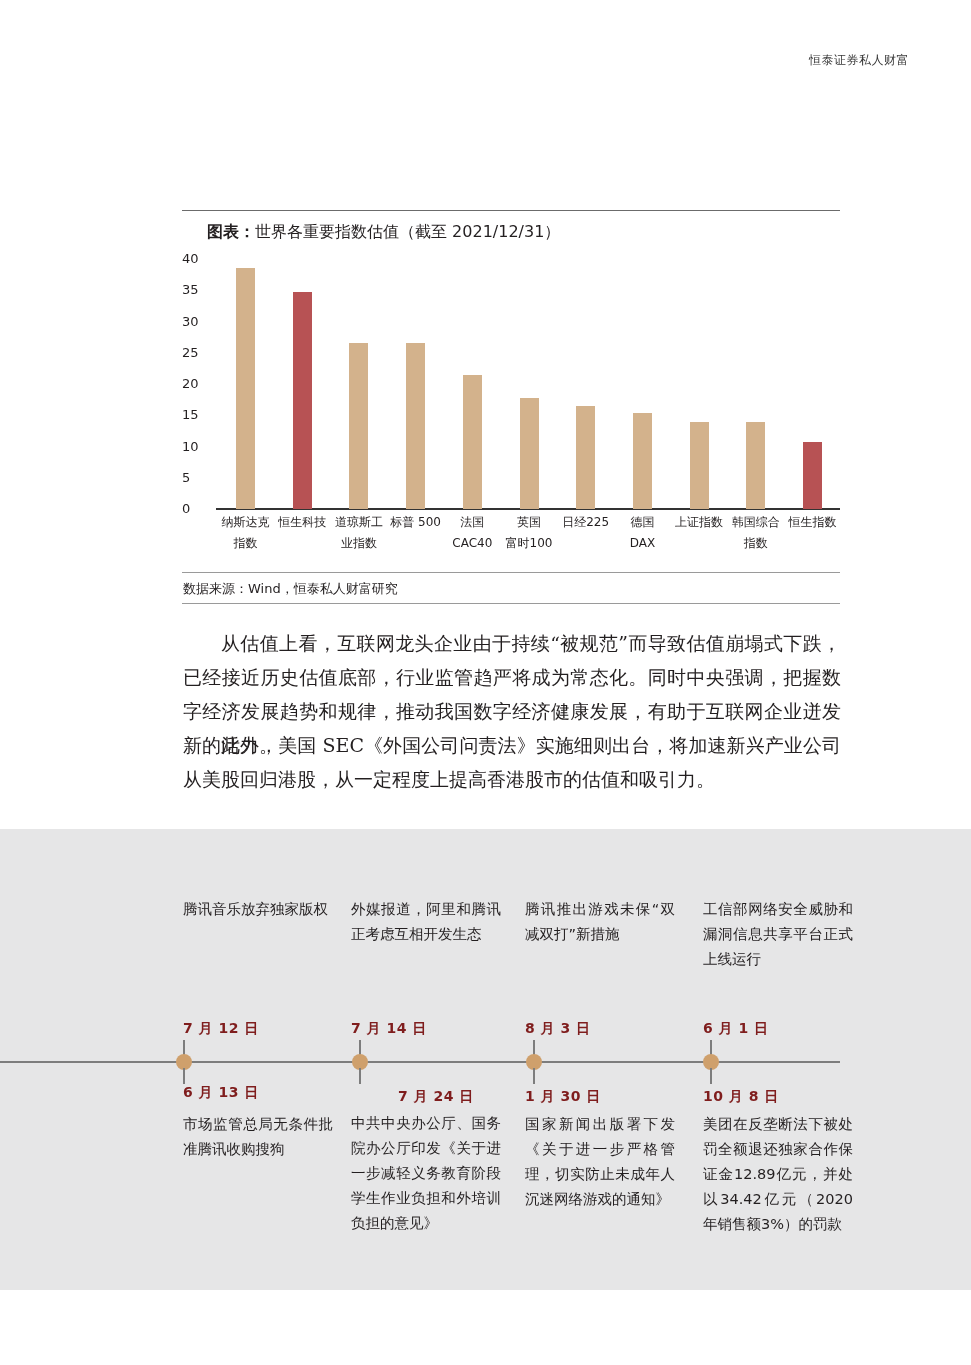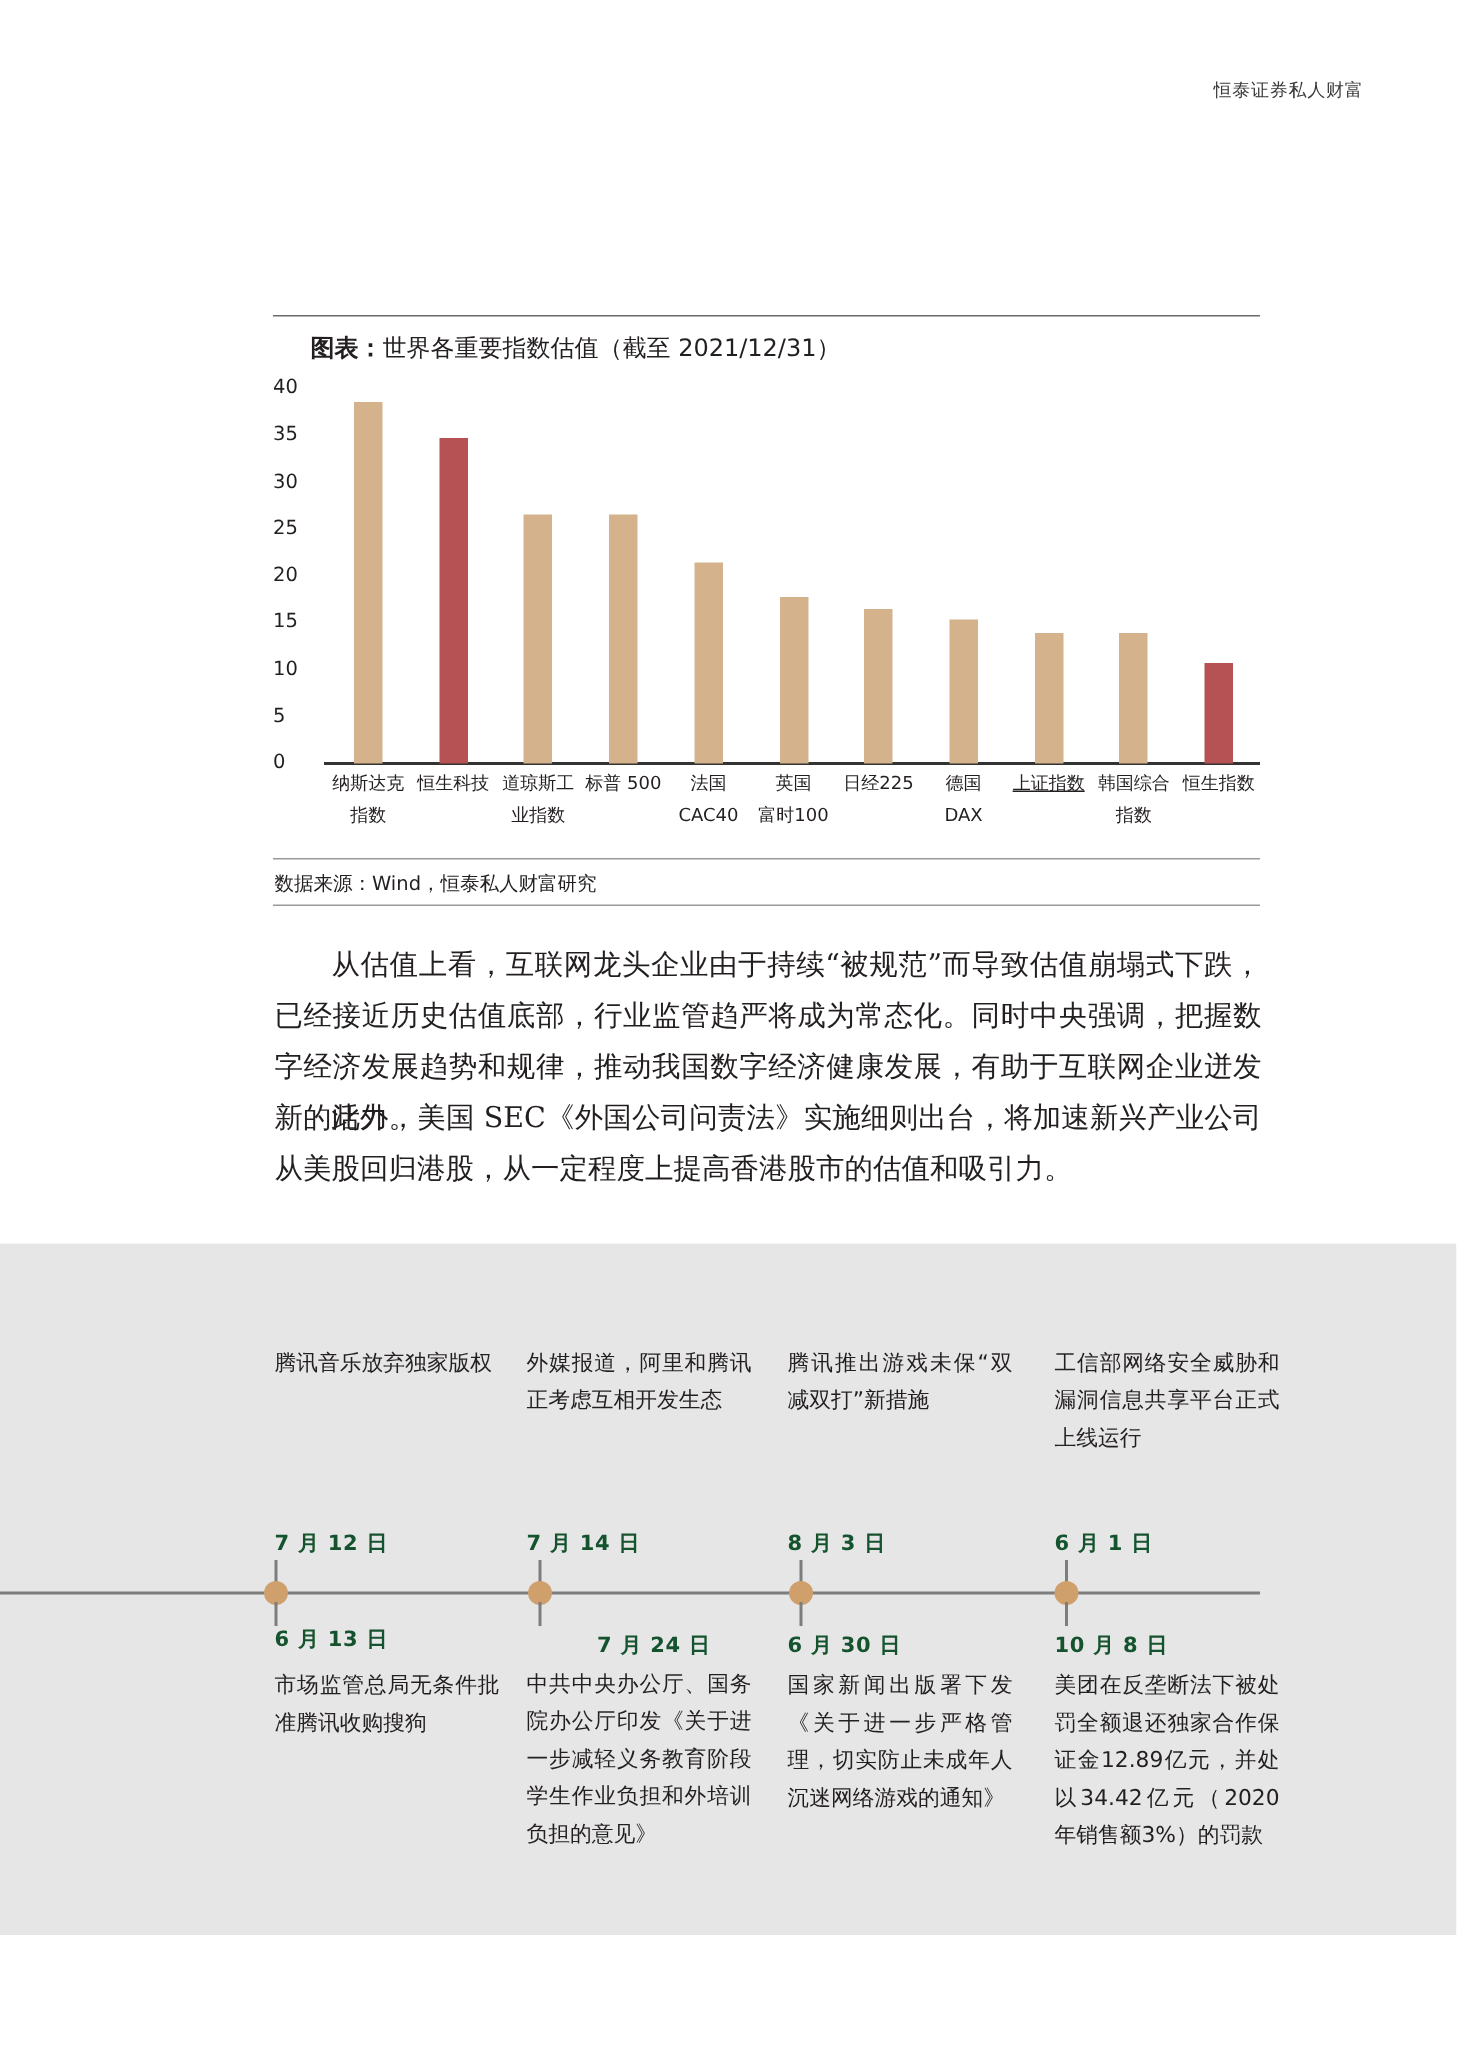--- a/index.html
+++ b/index.html
@@ -21,21 +21,21 @@
     .fig-mid-rule { position: absolute; left: 182px; top: 572px; width: 658px; height: 1px; background: #9a9a9a; }
     .fig-source { position: absolute; left: 183px; top: 580px; font-size: 13px; color: #231f20; }
     .fig-bottom-rule { position: absolute; left: 182px; top: 603px; width: 658px; height: 1px; background: #9a9a9a; }
 
     .body-para { position: absolute; left: 183px; width: 658px; font-family: "DejaVu Serif", "Liberation Serif", serif; font-size: 19px; line-height: 34px; color: #231f20; text-align: justify; text-indent: 2em; }
 
     .timeline-band { position: absolute; left: 0; top: 829px; width: 971px; height: 461px; background: #e6e6e7; }
     .tl-axis { position: absolute; left: 0; top: 1061px; width: 840px; height: 1.5px; background: #7d7d7d; }
     .tl-dot { position: absolute; width: 16px; height: 16px; border-radius: 50%; background: #cfa06c; top: 1054px; }
     .tl-stem { position: absolute; width: 1.5px; background: #7d7d7d; }
-    .tl-date { position: absolute; font-size: 14px; font-weight: bold; color: #14532d; white-space: nowrap; letter-spacing: 0.5px; }
+    .tl-date { position: absolute; font-size: 14px; font-weight: bold; color: #7f1d1d; white-space: nowrap; letter-spacing: 0.5px; }
     .tl-text { position: absolute; font-size: 14.5px; line-height: 25px; color: #231f20; width: 150px; text-align: justify; }
 
     .footer-note { position: absolute; top: 1394px; right: 48px; font-size: 16px; color: #7a7a7a; white-space: nowrap; }
     .footer-note .pg { color: #231f20; margin-left: 10px; }
   </style>
 </head>
 <body>
 
 <div class="header-brand">恒泰证券私人财富</div>
 
@@ -68,21 +68,21 @@
 CAC40</div>
     <div class="bar" style="left: 337.5px; top: 147.75px; height: 111.25px; background: rgb(211, 178, 140);"></div>
     <div class="x-label" style="left: 316px;">英国
 富时100</div>
     <div class="bar" style="left: 394.2px; top: 155.875px; height: 103.125px; background: rgb(211, 178, 140);"></div>
     <div class="x-label" style="left: 372.7px;">日经225</div>
     <div class="bar" style="left: 450.9px; top: 162.75px; height: 96.25px; background: rgb(211, 178, 140);"></div>
     <div class="x-label" style="left: 429.4px;">德国
 DAX</div>
     <div class="bar" style="left: 507.6px; top: 172.125px; height: 86.875px; background: rgb(211, 178, 140);"></div>
-    <div class="x-label" style="left: 486.1px; text-decoration: underline;">上证指数</div>
+    <div class="x-label" style="left: 486.1px;">上证指数</div>
     <div class="bar" style="left: 564.3px; top: 172.125px; height: 86.875px; background: rgb(211, 178, 140);"></div>
     <div class="x-label" style="left: 542.8px;">韩国综合
 指数</div>
     <div class="bar" style="left: 621px; top: 192.125px; height: 66.875px; background: rgb(183, 82, 84);"></div>
     <div class="x-label" style="left: 599.5px;">恒生指数</div>
   </div>
 
 <div class="fig-mid-rule"></div>
 <div class="fig-source">数据来源：Wind，恒泰私人财富研究</div>
 <div class="fig-bottom-rule"></div>
@@ -105,21 +105,21 @@
     <div class="tl-stem" style="left: 359px; top: 1040px; height: 16px;"></div>
     <div class="tl-dot" style="left: 351.5px; background: rgb(207, 160, 108);"></div>
     <div class="tl-stem" style="left: 359px; top: 1068px; height: 16px;"></div>
     <div class="tl-date" style="left: 366px; top: 1088px; margin-left: 32px;">7 月 24 日</div>
     <div class="tl-text" style="left: 351px; top: 1112px; font-family: Liberation Mono, monospace;">中共中央办公厅、国务院办公厅印发《关于进一步减轻义务教育阶段学生作业负担和外培训负担的意见》</div>
     <div class="tl-text" style="left: 525px; top: 897px;">腾讯推出游戏未保“双减双打”新措施</div>
     <div class="tl-date" style="left: 525px; top: 1020px;">8 月 3 日</div>
     <div class="tl-stem" style="left: 533px; top: 1040px; height: 16px;"></div>
     <div class="tl-dot" style="left: 525.5px; background: rgb(207, 160, 108);"></div>
     <div class="tl-stem" style="left: 533px; top: 1068px; height: 16px;"></div>
-    <div class="tl-date" style="left: 525px; top: 1088px;">6 月 30 日</div>
+    <div class="tl-date" style="left: 525px; top: 1088px;">1 月 30 日</div>
     <div class="tl-text" style="left: 525px; top: 1112px;">国家新闻出版署下发《关于进一步严格管理，切实防止未成年人沉迷网络游戏的通知》</div>
     <div class="tl-text" style="left: 703px; top: 897px;">工信部网络安全威胁和漏洞信息共享平台正式上线运行</div>
     <div class="tl-date" style="left: 703px; top: 1020px;">6 月 1 日</div>
     <div class="tl-stem" style="left: 710px; top: 1040px; height: 16px;"></div>
     <div class="tl-dot" style="left: 702.5px; background: rgb(207, 160, 108);"></div>
     <div class="tl-stem" style="left: 710px; top: 1068px; height: 16px;"></div>
     <div class="tl-date" style="left: 703px; top: 1088px;">10 月 8 日</div>
     <div class="tl-text" style="left: 703px; top: 1112px;">美团在反垄断法下被处罚全额退还独家合作保证金12.89亿元，并处以34.42亿元（2020年销售额3%）的罚款</div>
   </div>
 

